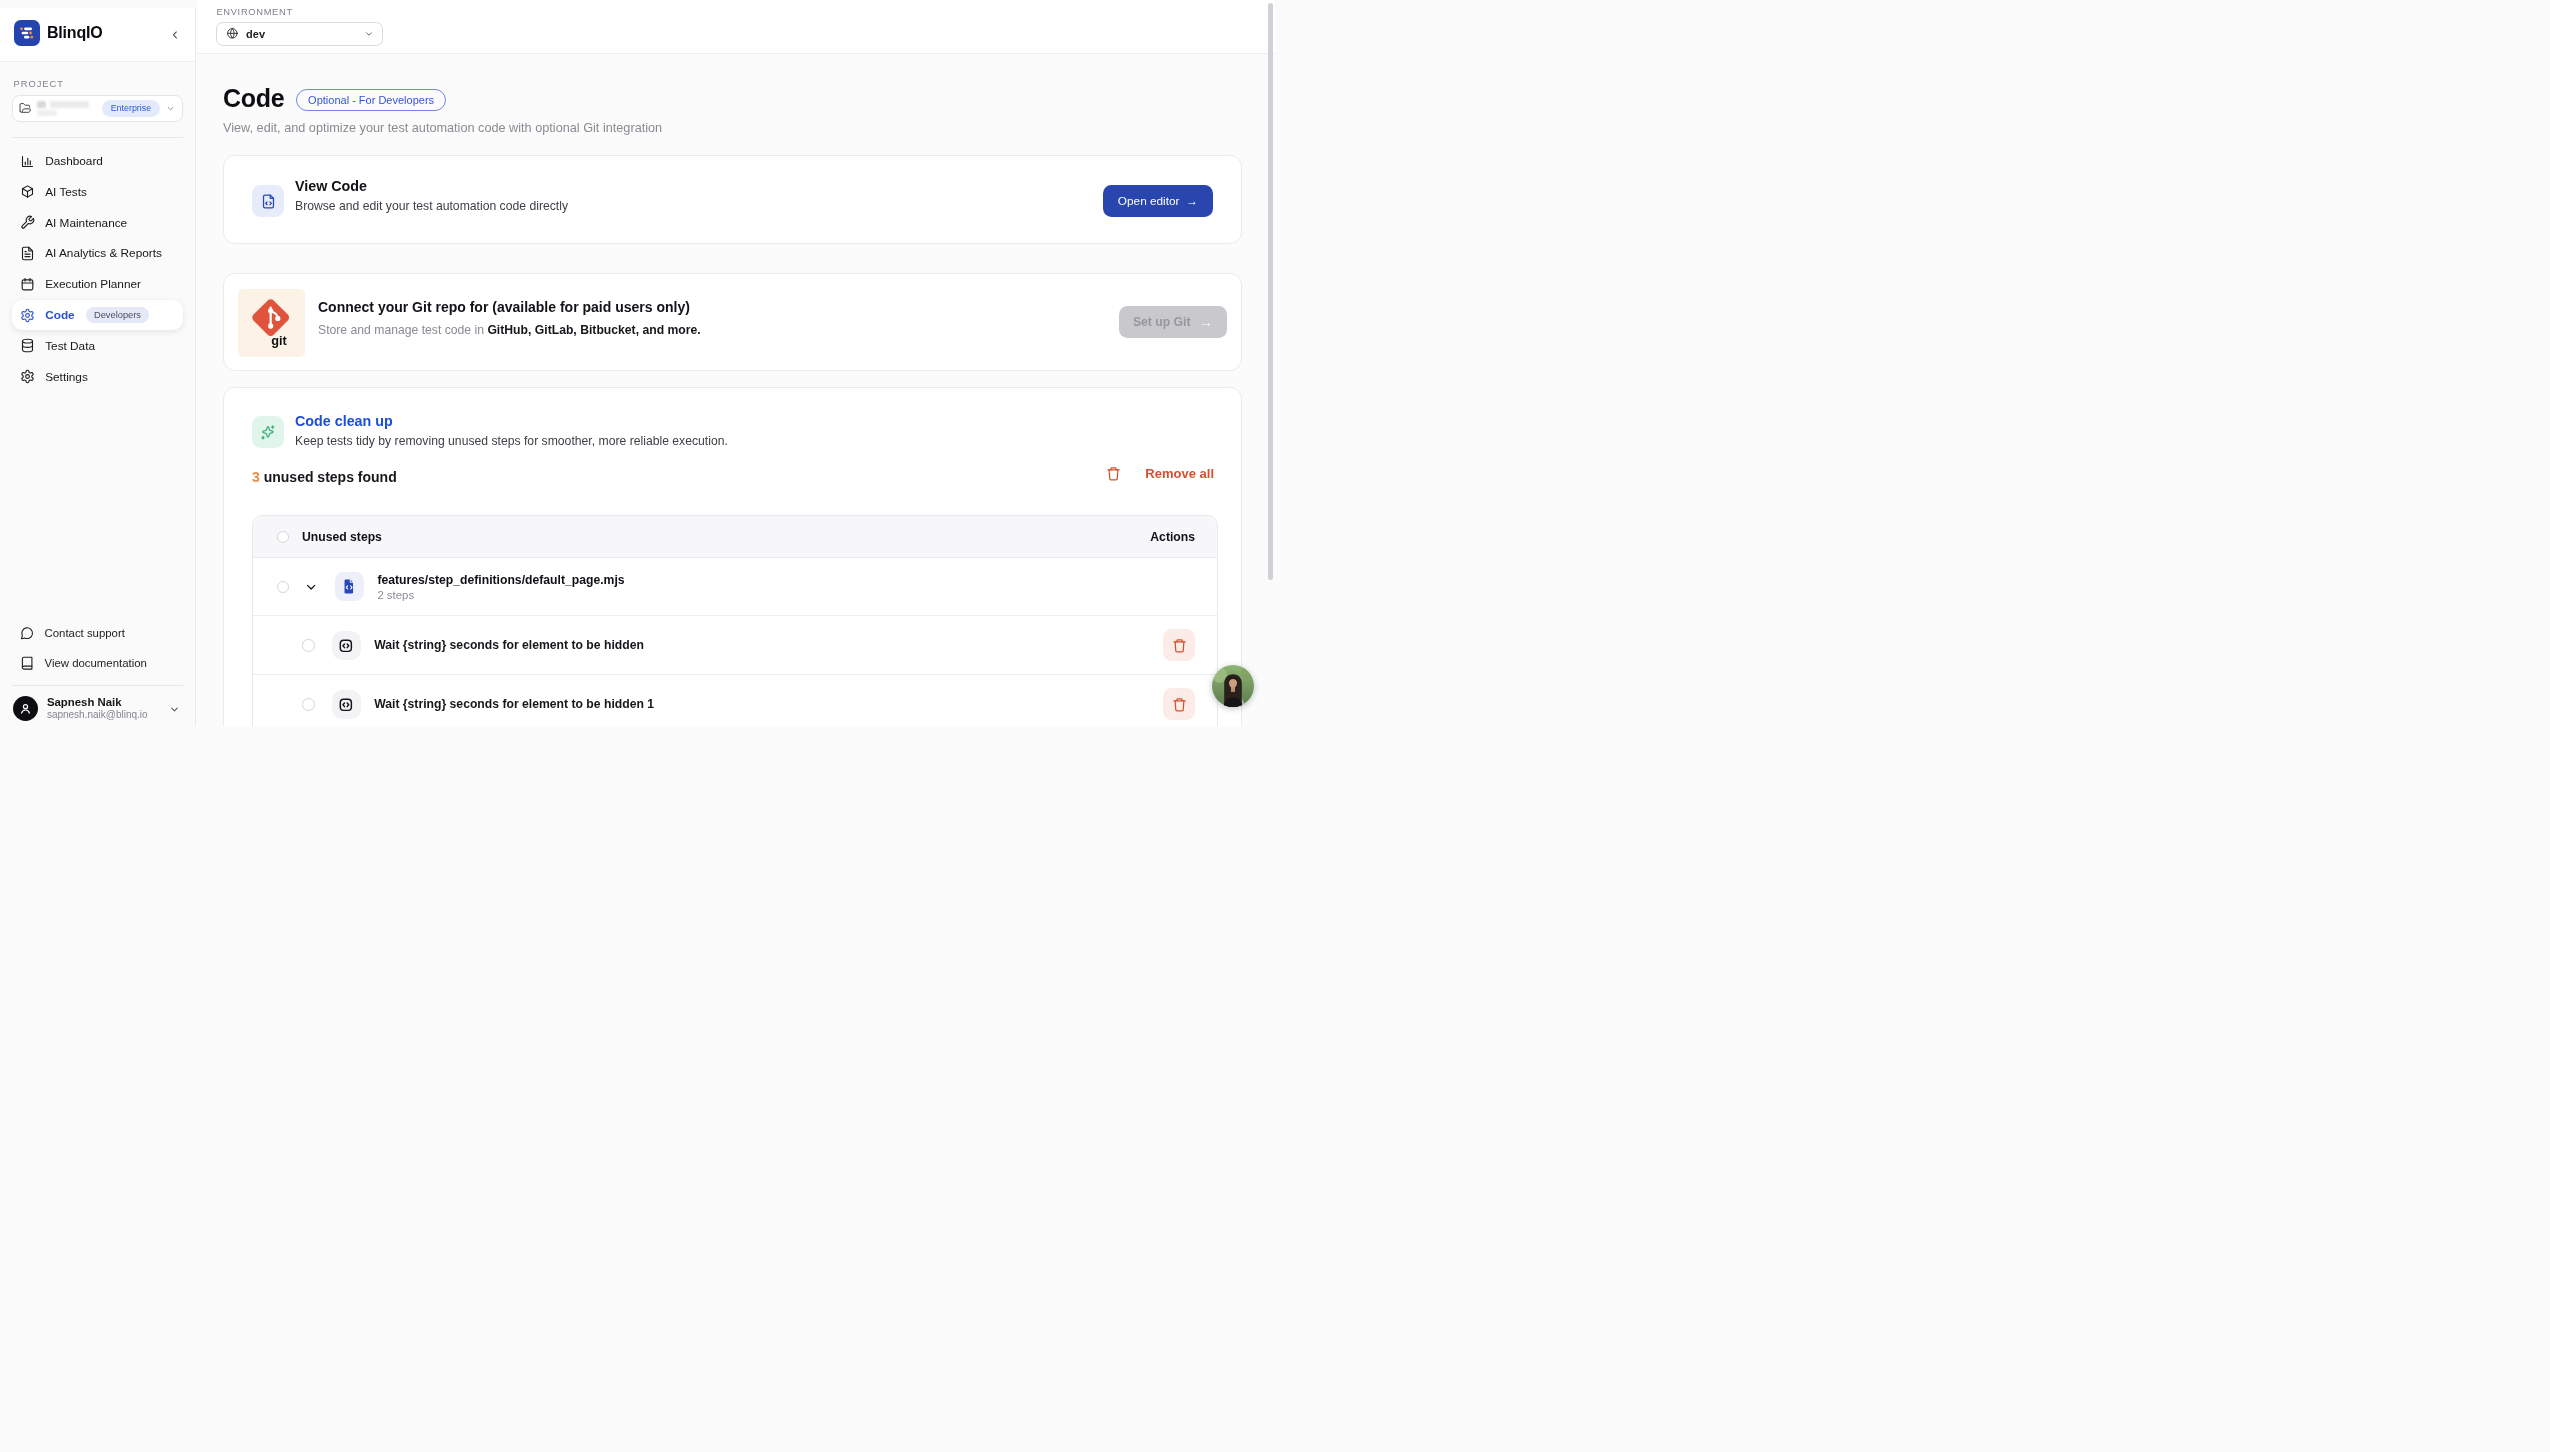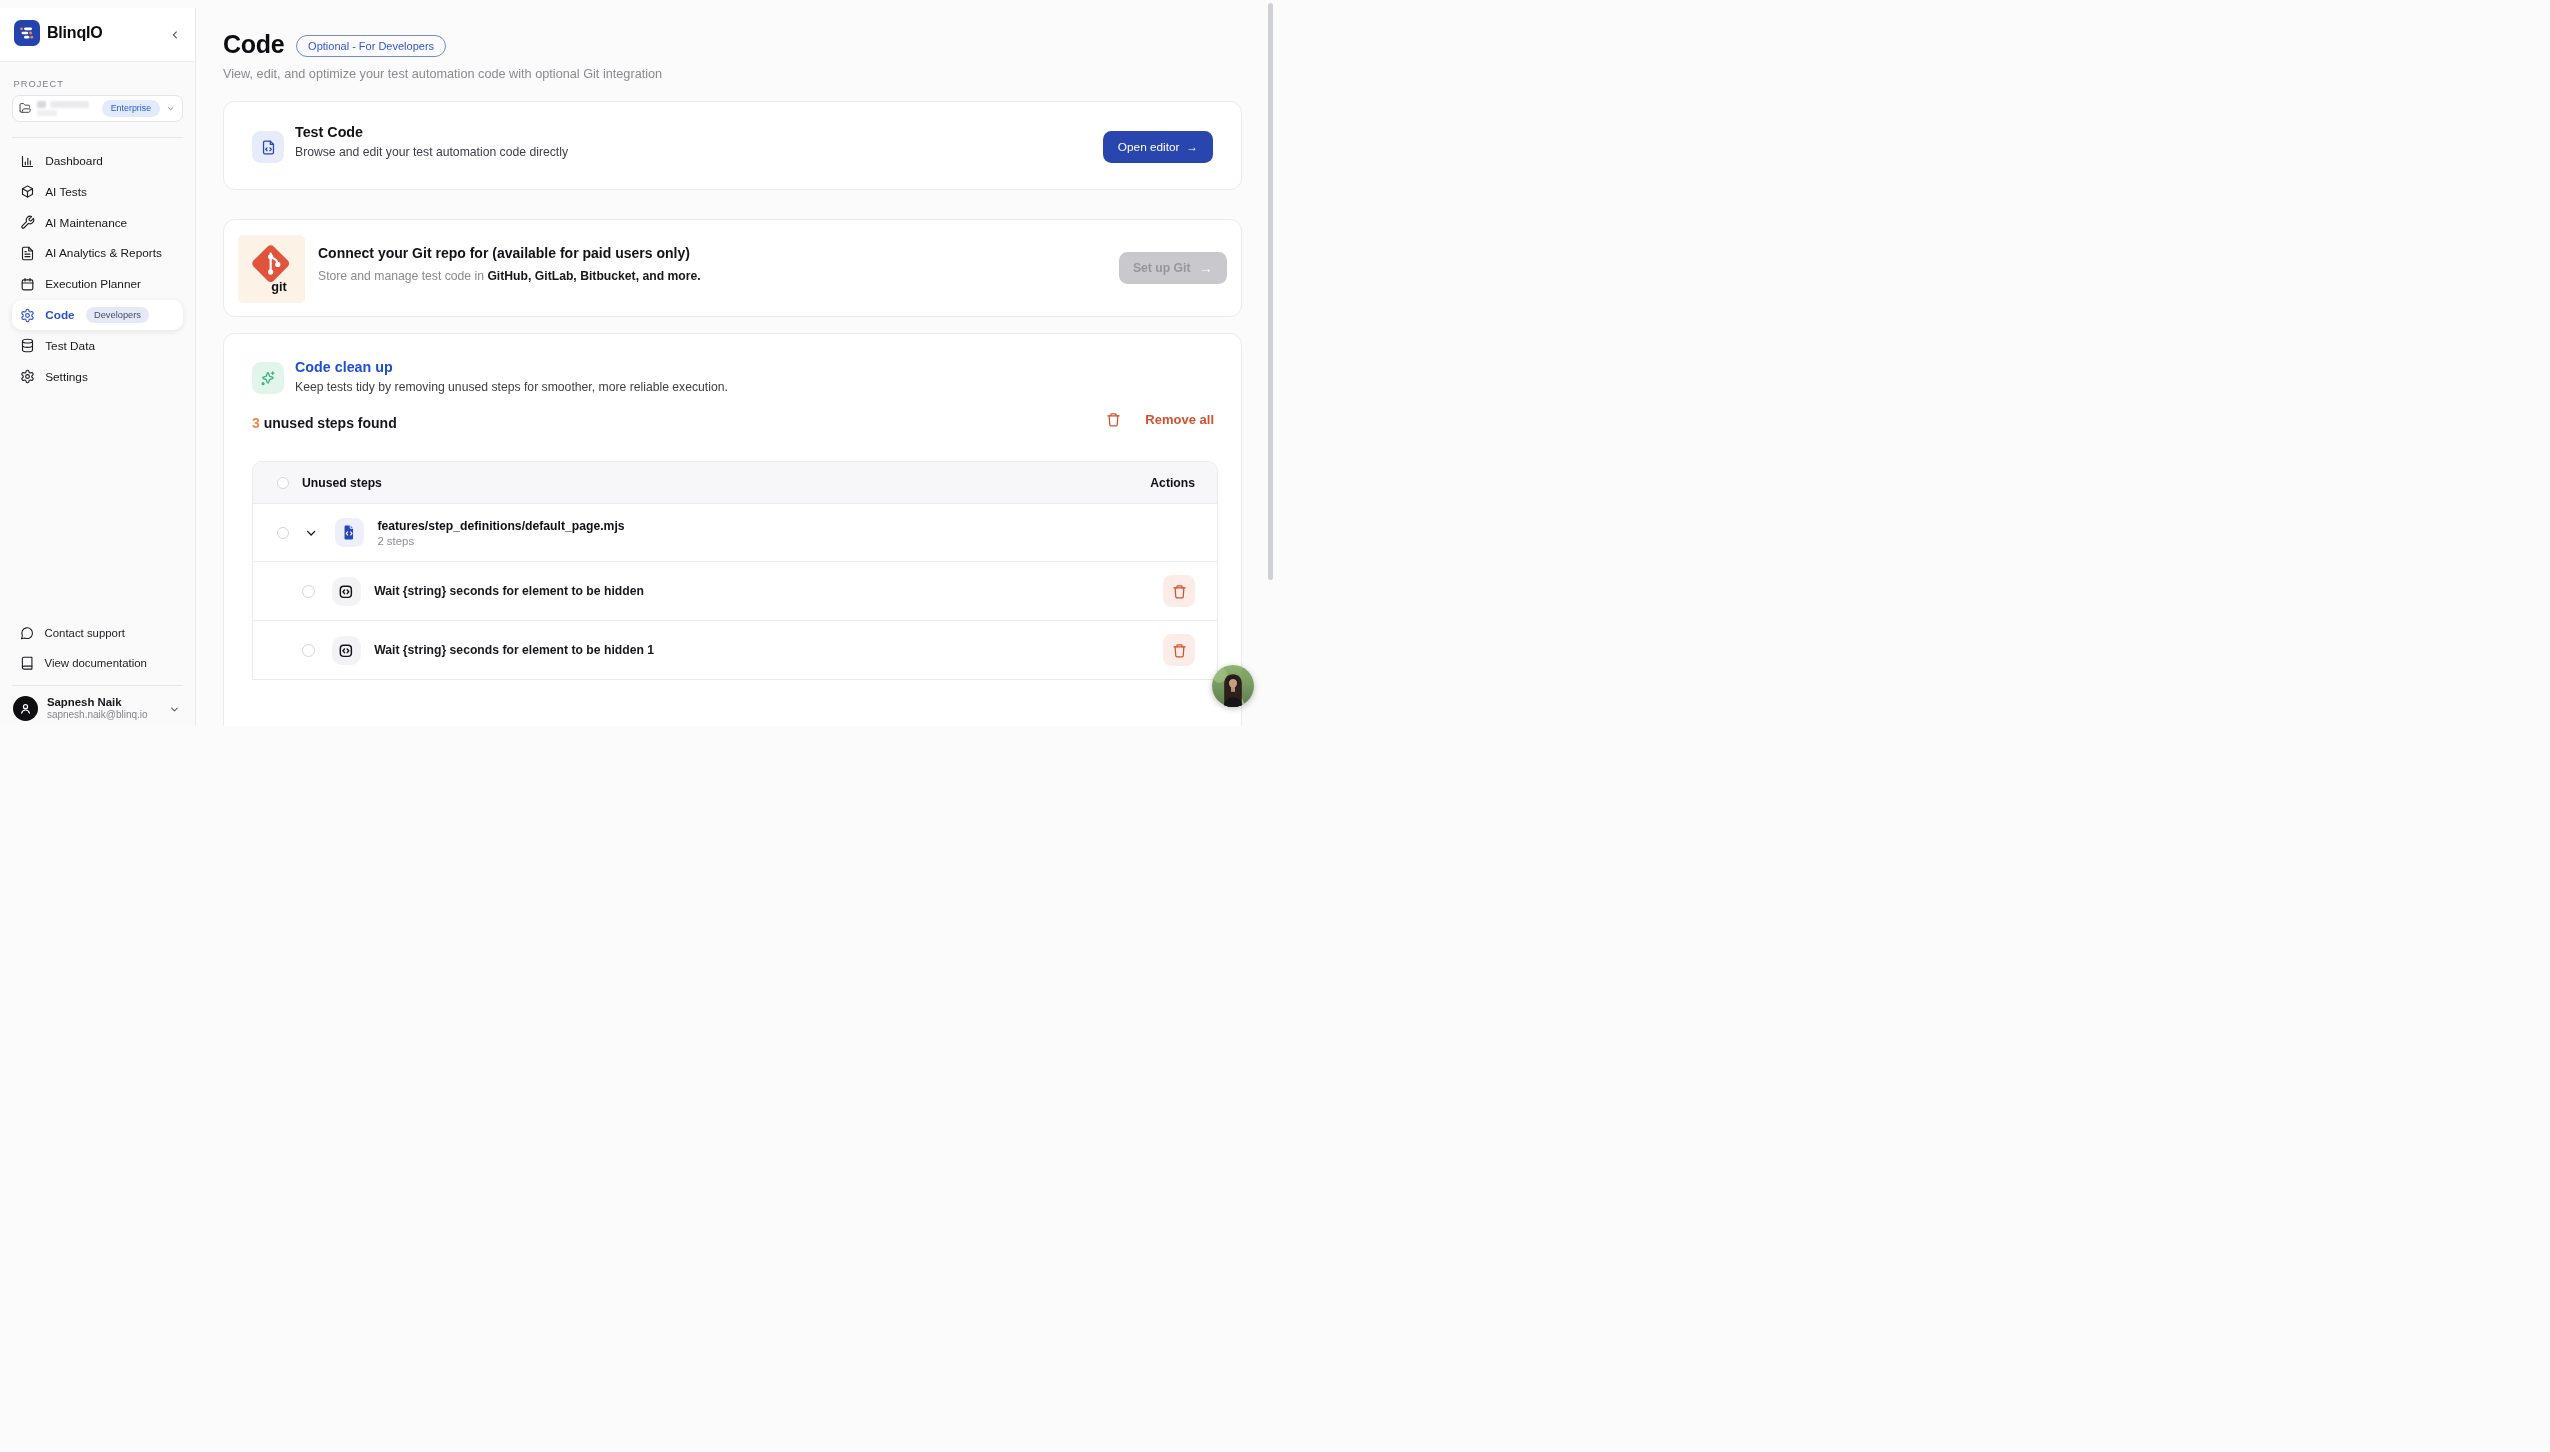--- a/index.html
+++ b/index.html
@@ -266,38 +266,54 @@
         <span class="user-chev">
           <svg width="11" height="11" viewBox="0 0 24 24" fill="none" stroke="currentColor" stroke-width="2.2" stroke-linecap="round" stroke-linejoin="round">
               <polyline points="6 9 12 15 18 9"></polyline>
             </svg>
         </span>
       </div>
     </div>
   </aside>
 
   <div class="main">
+    <div class="topbar">
+      <div class="env-label">ENVIRONMENT</div>
+      <div class="env-select">
+        <svg width="12.7" height="12.7" viewBox="0 0 24 24" fill="none" stroke="#2f2f36" stroke-width="1.8" stroke-linecap="round" stroke-linejoin="round">
+            <circle cx="12" cy="12" r="9"></circle>
+            <path d="M3 12h18"></path>
+            <path d="M12 3a14.5 14.5 0 0 1 0 18a14.5 14.5 0 0 1 0-18z"></path>
+          </svg>
+        <span class="env-value">dev</span>
+        <span class="env-chev">
+          <svg width="10" height="10" viewBox="0 0 24 24" fill="none" stroke="currentColor" stroke-width="2.2" stroke-linecap="round" stroke-linejoin="round">
+              <polyline points="6 9 12 15 18 9"></polyline>
+            </svg>
+        </span>
+      </div>
+    </div>
 
     <div class="content">
       <div class="page-head-row">
         <h1 class="page-title">Code</h1>
         <span class="opt-badge">Optional - For Developers</span>
       </div>
       <p class="page-sub">View, edit, and optimize your test automation code with optional Git integration</p>
 
       <div class="card card1">
         <div class="icon-sq c1-icon">
           <svg width="17" height="17" viewBox="0 0 24 24" fill="none" stroke="currentColor" stroke-width="1.8" stroke-linecap="round" stroke-linejoin="round">
               <path d="M14.5 3H7a2 2 0 0 0-2 2v14a2 2 0 0 0 2 2h10a2 2 0 0 0 2-2V7.5z"></path>
               <path d="M14.5 3v4.5H19"></path>
               <path d="m10 12.5-2 2 2 2"></path>
               <path d="m14 12.5 2 2-2 2"></path>
             </svg>
         </div>
-        <div class="c1-title">Test Code</div>
+        <div class="c1-title">View Code</div>
         <div class="c1-sub">Browse and edit your test automation code directly</div>
         <button class="btn-primary">
           <span>Open editor</span>
             <span>→</span>
         </button>
       </div>
 
       <div class="card card2">
         <div class="git-box">
           <svg width="67" height="68" viewBox="0 0 80 81">

